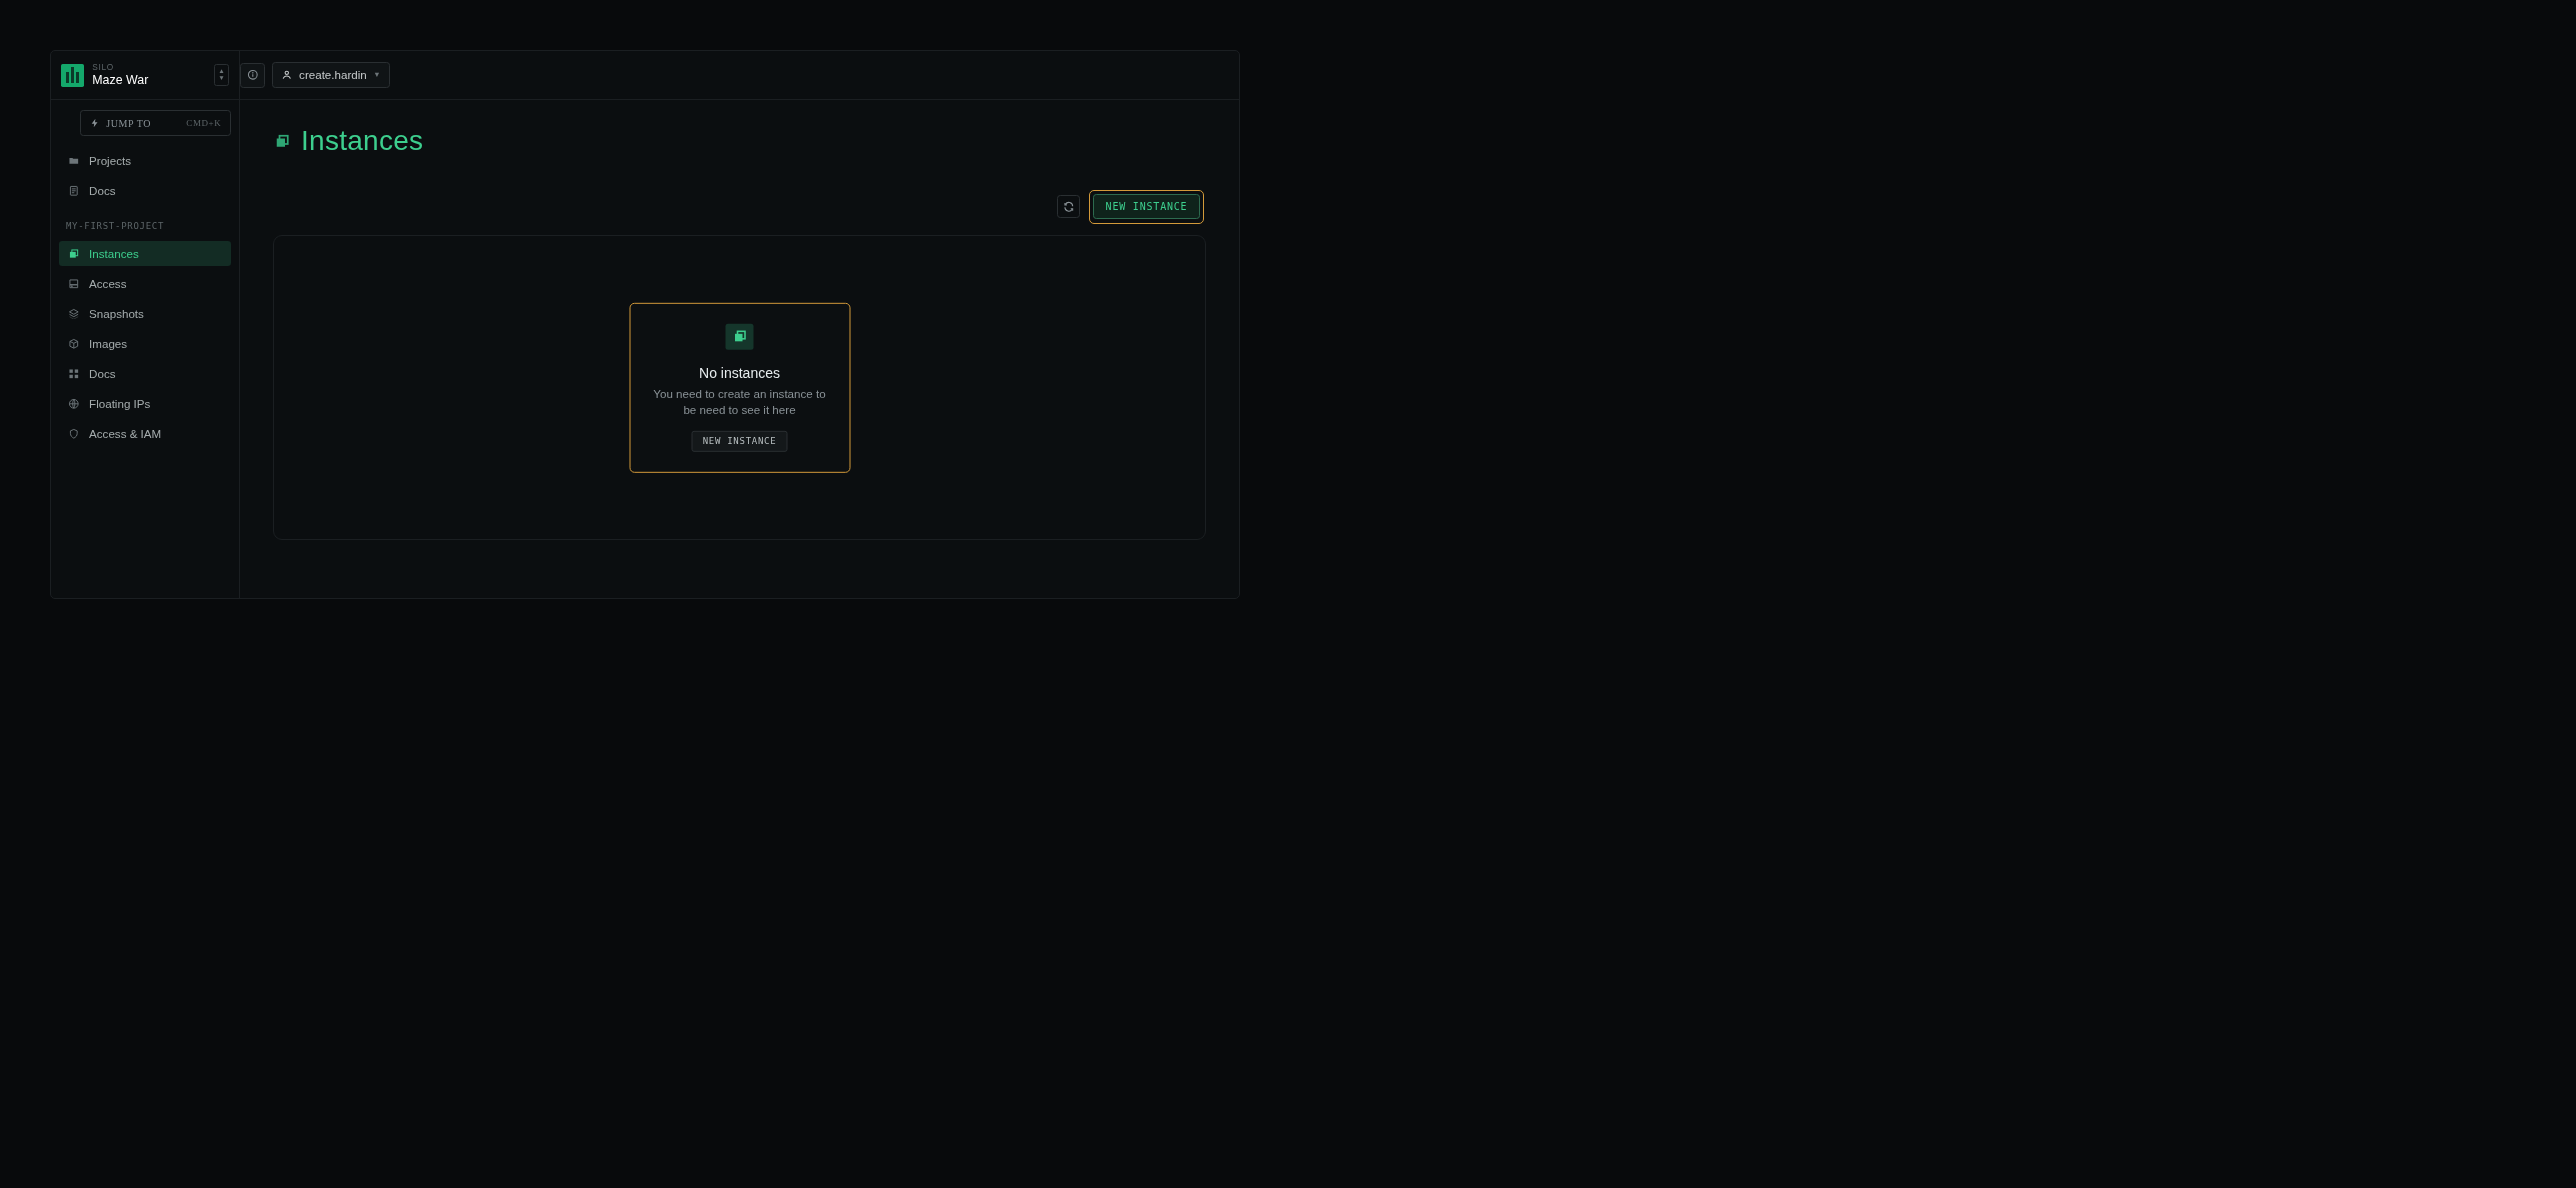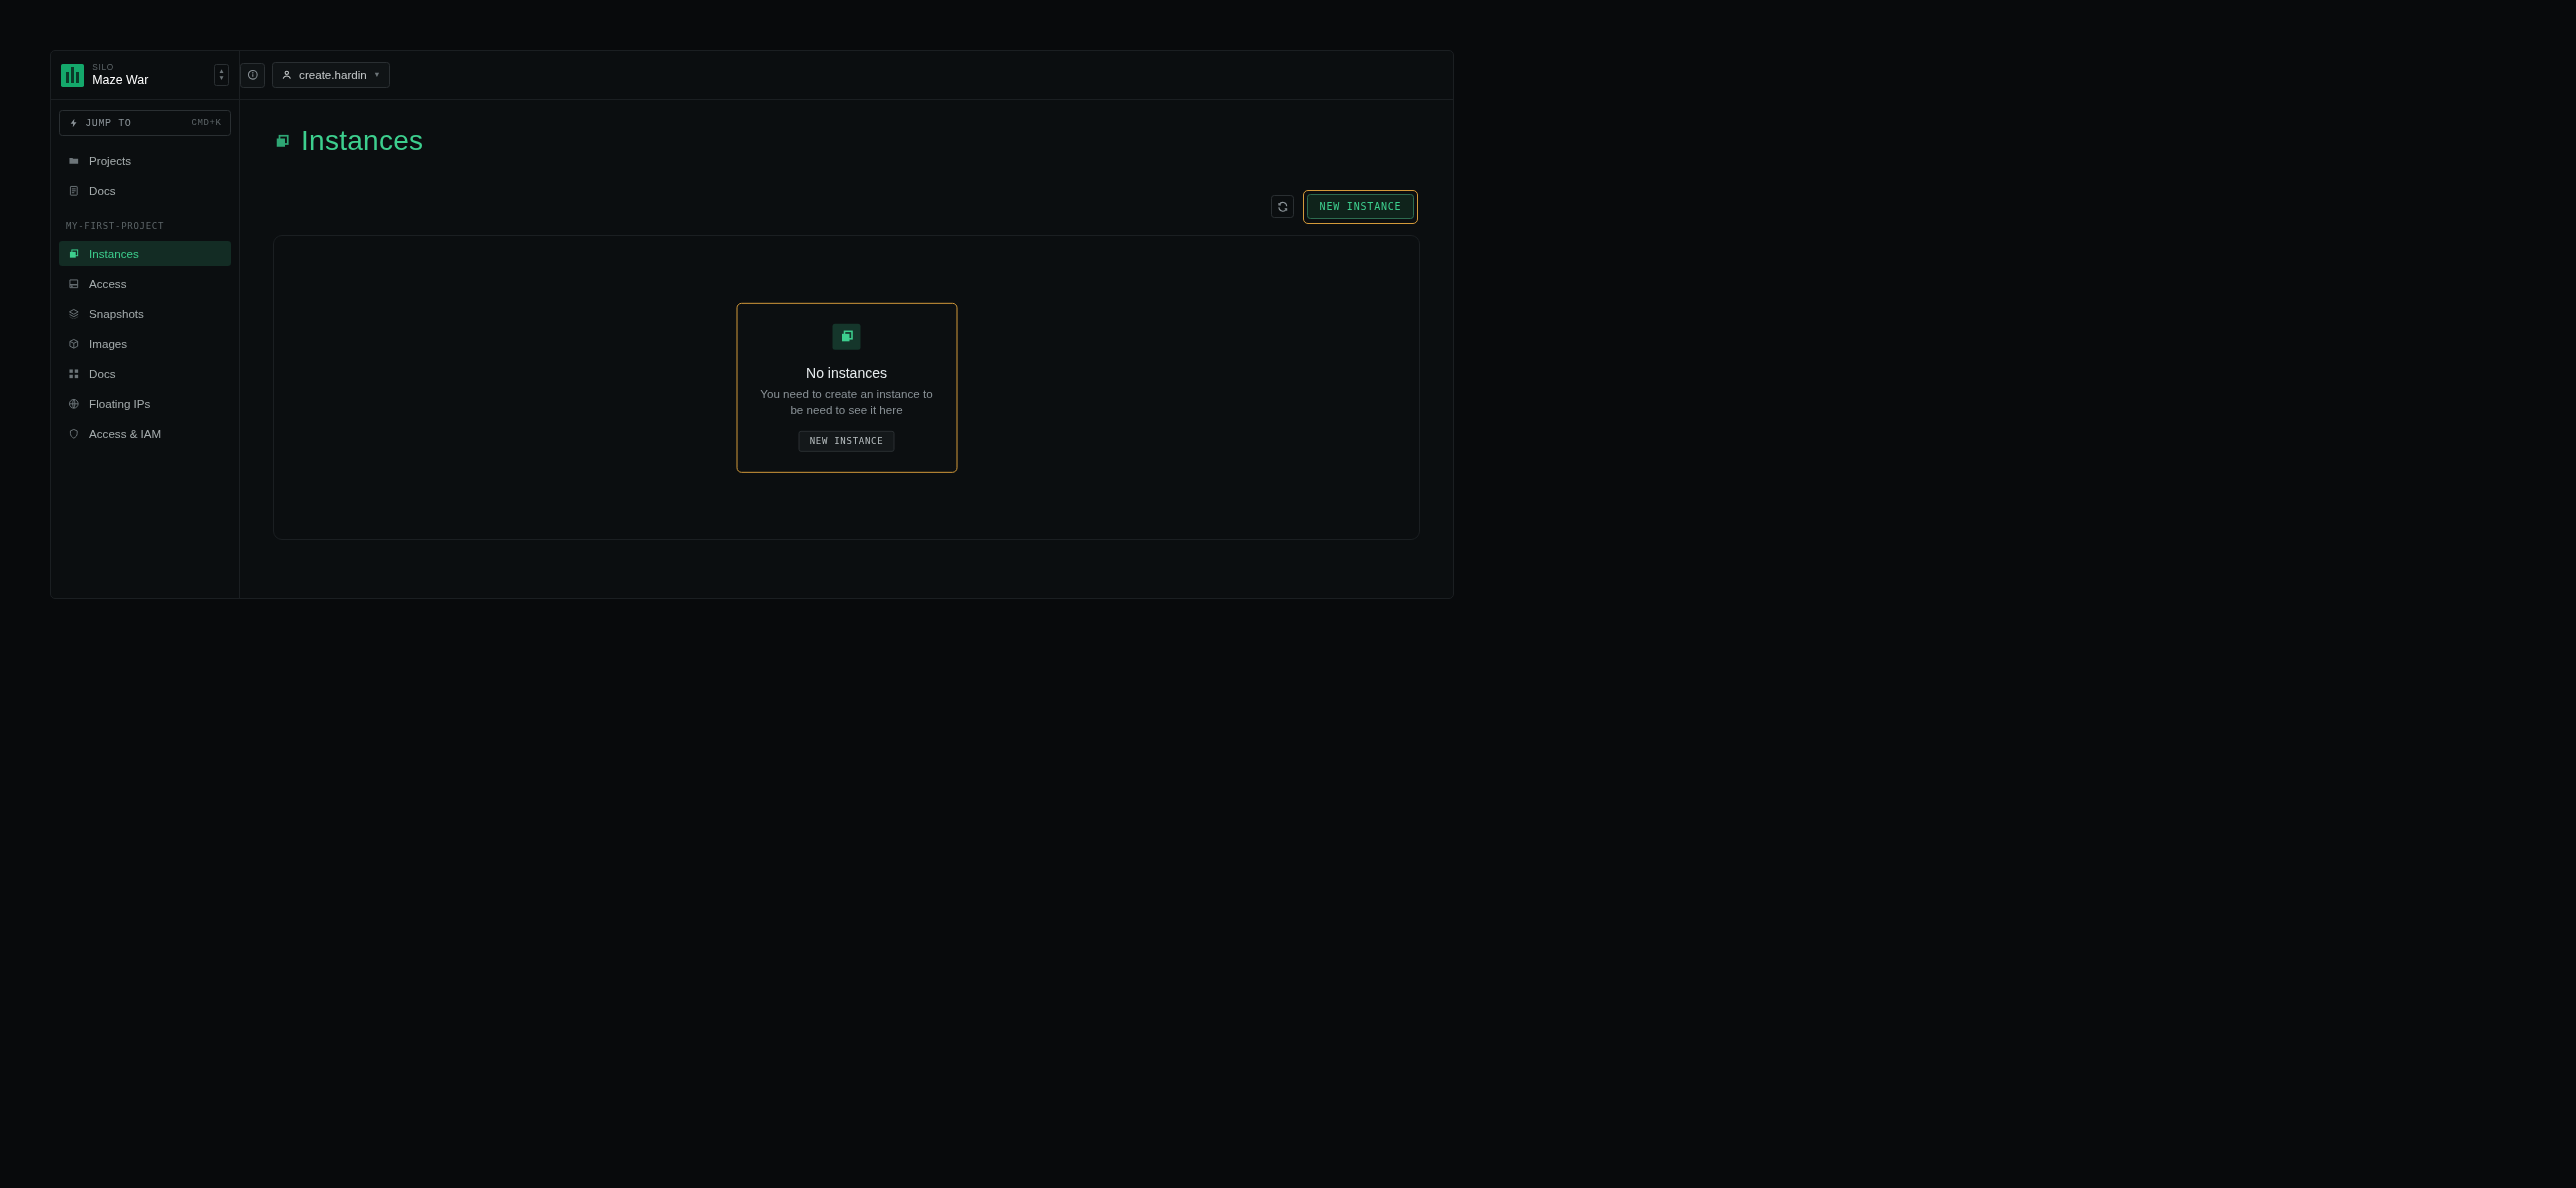--- a/index.html
+++ b/index.html
@@ -8,21 +8,21 @@
     height: 100%;
     background: #080a0c;
     color: #c5c9ca;
     font-family: -apple-system, BlinkMacSystemFont, "Segoe UI", Helvetica, Arial, sans-serif;
     font-size: 11.6px;
   }
   .outer {
     padding: 50px 0 0 50px;
   }
   .app {
-    width: 1404px;
+    width: 1190px;
     height: 549px;
     background: #0b0e10;
     border: 0.8px solid #1b1f22;
     border-radius: 5px;
     display: flex;
     flex-direction: column;
     overflow: hidden;
   }
 
   
@@ -127,23 +127,24 @@
     padding: 10px 8.3px;
     display: flex; flex-direction: column; gap: 11.6px;
   }
   .jump {
     height: 26.4px;
     border: 0.8px solid #2a2f32;
     border-radius: 3.3px;
     display: flex; align-items: center; justify-content: space-between;
     padding: 0 8.3px;
     color: #8a9297;
-    font-family: Liberation Mono, monospace;
+    font-family: Liberation Serif, serif;
     font-size: 10px;
     letter-spacing: 0.06em;
+    margin-left: 21px;
   }
   .jump .left { display: flex; align-items: center; gap: 6.6px; }
   .jump .hint { color: #5d6568; font-size: 9px; }
 
   .nav-group { display: flex; flex-direction: column; gap: 5px; }
   .group-title {
     font-size: 9px;
     letter-spacing: 0.08em;
     color: #5d6568;
     text-transform: uppercase;

